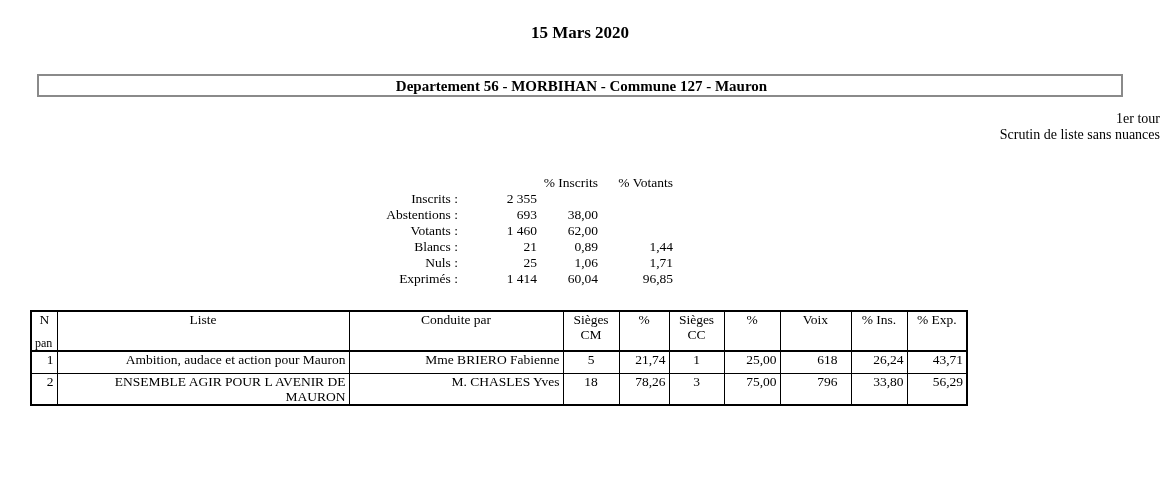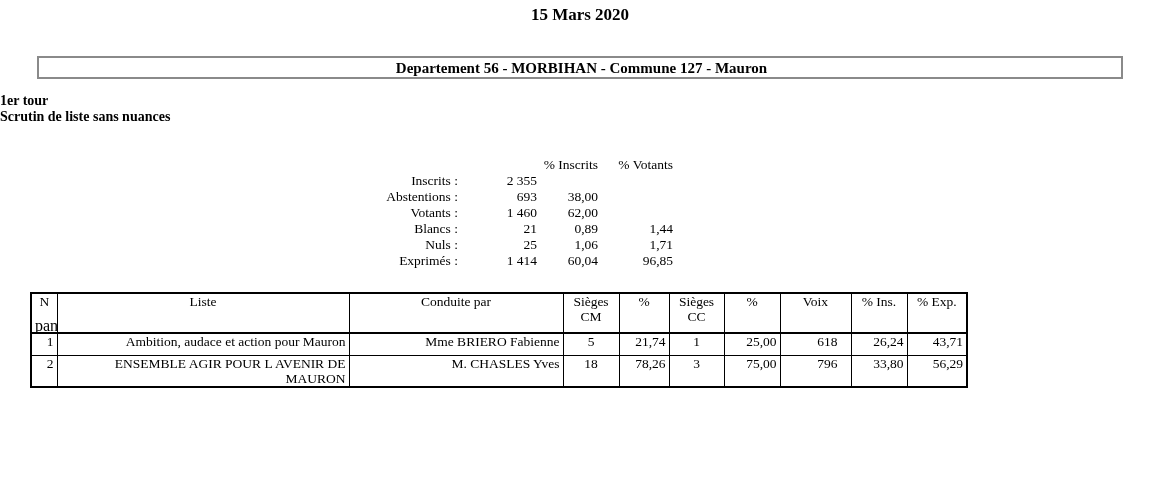--- a/index.html
+++ b/index.html
@@ -3,39 +3,39 @@
 <meta charset="utf-8">
 <style>
   html,body { margin:0; padding:0; }
   body {
     width:1160px; height:480px;
     background:#ffffff; color:#000;
     font-family:"Liberation Serif", serif;
     overflow:hidden;
   }
   .date {
-    margin-top:6px;
+    margin-top:24px;
     text-align:center;
     font-weight:bold;
     font-size:17px;
     line-height:18px;
   }
   .banner {
     margin:32px 37px 0 37px;
     border:2px solid #8a8a8a;
     text-align:center;
     font-weight:bold;
     font-size:15px;
     line-height:16px;
     padding:2px 0 1px 3px;
   }
   .tour {
     margin-top:14px;
-    text-align:left;
-    font-weight:bold;
+    text-align:right;
+    font-weight:normal;
     font-size:14px;
     line-height:16px;
   }
   .participation {
     margin:32px 0 0 330px;
     display:grid;
     grid-template-columns:128px 79px 61px 75px;
     font-size:13.5px;
     line-height:16px;
     width:343px;
@@ -56,21 +56,21 @@
     line-height:15px;
     font-weight:normal;
     overflow:hidden;
   }
   .results thead tr { height:40px; }
   .results thead th { text-align:center; border-bottom:2px solid #000; }
   .results tbody tr.r1 { height:22px; }
   .results tbody tr.r2 { height:32px; }
   .hd-num { display:flex; flex-direction:column; justify-content:space-between; height:37px; }
   .hd-num .top { text-align:center; }
-  .hd-num .bottom { text-align:left; font-size:16px; line-height:11px; }
+  .hd-num .bottom { text-align:left; font-size:12px; line-height:11px; }
   td.c-num  { text-align:right; }
   td.c-liste, td.c-cond { text-align:right; }
   td.c-scm, td.c-scc { text-align:center; }
   td.c-pct, td.c-pins, td.c-pexp { text-align:right;margin-left:36px; }
   td.c-voix { text-align:right; padding-right:13px; }
 </style>
 </head>
 <body>
 
 <div class="page">

